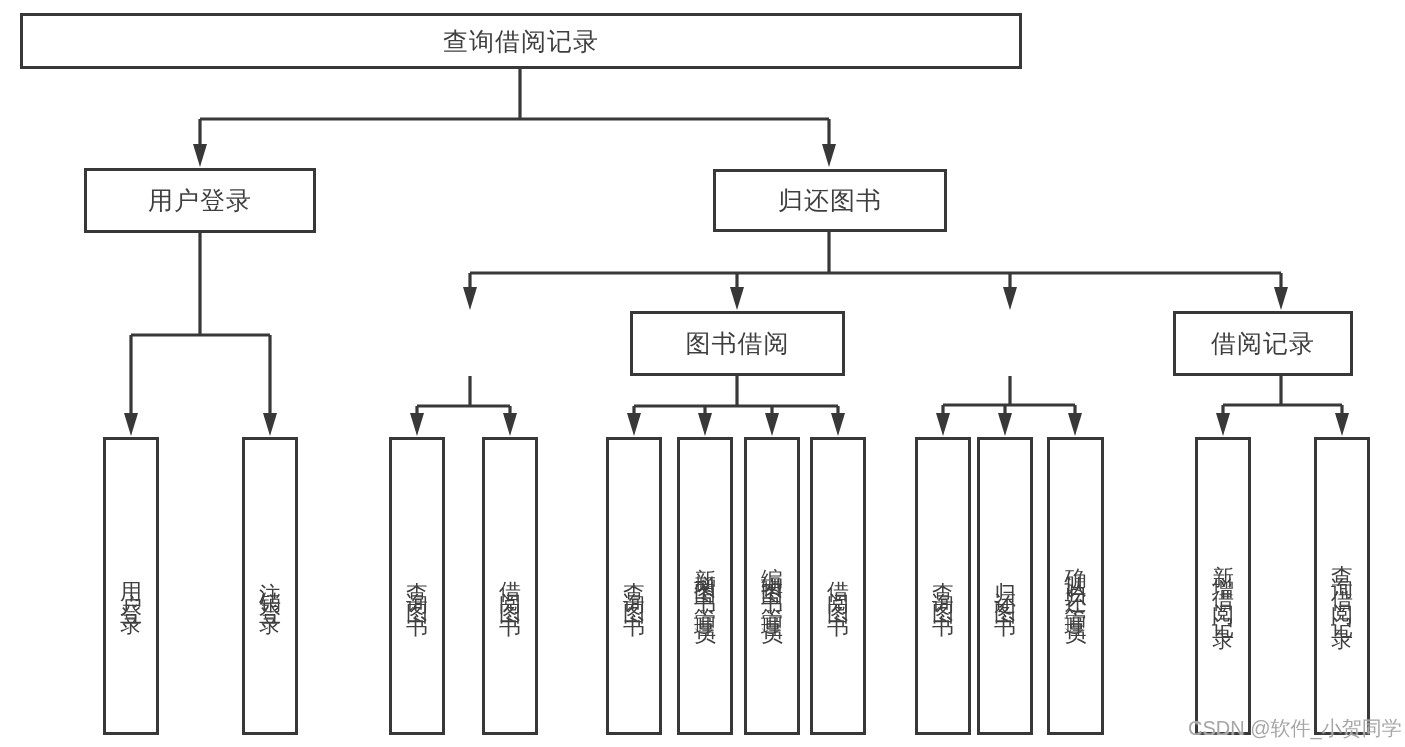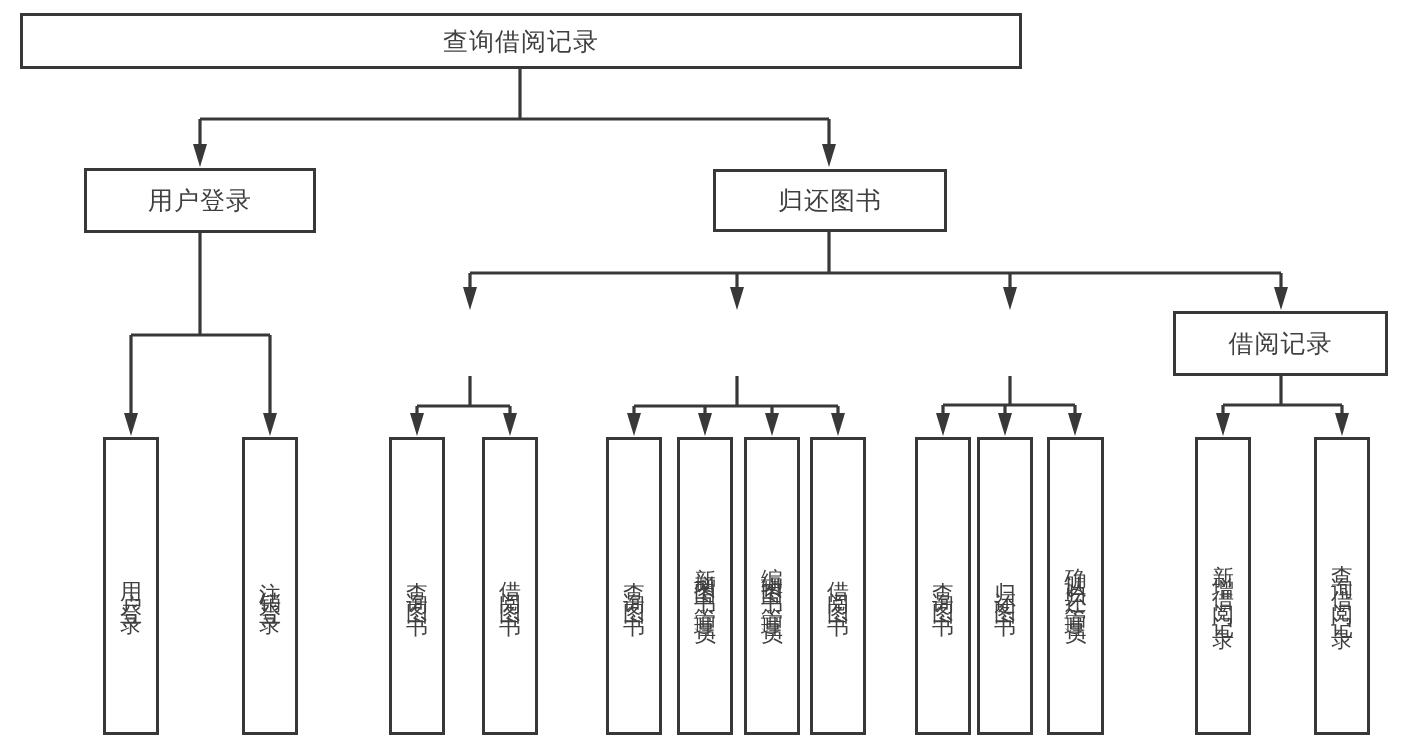--- a/index.html
+++ b/index.html
@@ -126,21 +126,24 @@
     <span>查询借阅记录</span>
   </div>
 
   <div class="hbox" style="left:84px; top:168px; width:232px; height:65px">
     <span>用户登录</span>
   </div>
   <div class="hbox" style="left:713px; top:169px; width:234px; height:63px">
     <span>归还图书</span>
   </div>
 
-  <div class="hbox" style="left:1173px; top:311px; width:215px; height:65px">
+  <div class="hbox" style="left:630px; top:311px; width:215px; height:65px">
+    <span>图书借阅</span>
+  </div>
+  <div class="hbox" style="left:1173px; top:311px; width:180px; height:65px">
     <span>借阅记录</span>
   </div>
 
   <div class="vbox" style="left:103px; top:437px; width:56px; height:298px">
     <span class="vlabel ls4">用户登录</span>
   </div>
   <div class="vbox" style="left:242px; top:437px; width:56px; height:298px">
     <span class="vlabel ls4">注销登录</span>
   </div>
 
@@ -174,14 +177,15 @@
     <span class="vlabel ls9">确认归还（管理员）</span>
   </div>
 
   <div class="vbox" style="left:1195px; top:437px; width:56px; height:298px">
     <span class="vlabel ls6">新增借阅记录</span>
   </div>
   <div class="vbox" style="left:1314px; top:437px; width:56px; height:298px">
     <span class="vlabel ls6">查询借阅记录</span>
   </div>
 
+  <div class="watermark">CSDN @软件_小贺同学</div>
 
 </div>
 
 </body></html>

